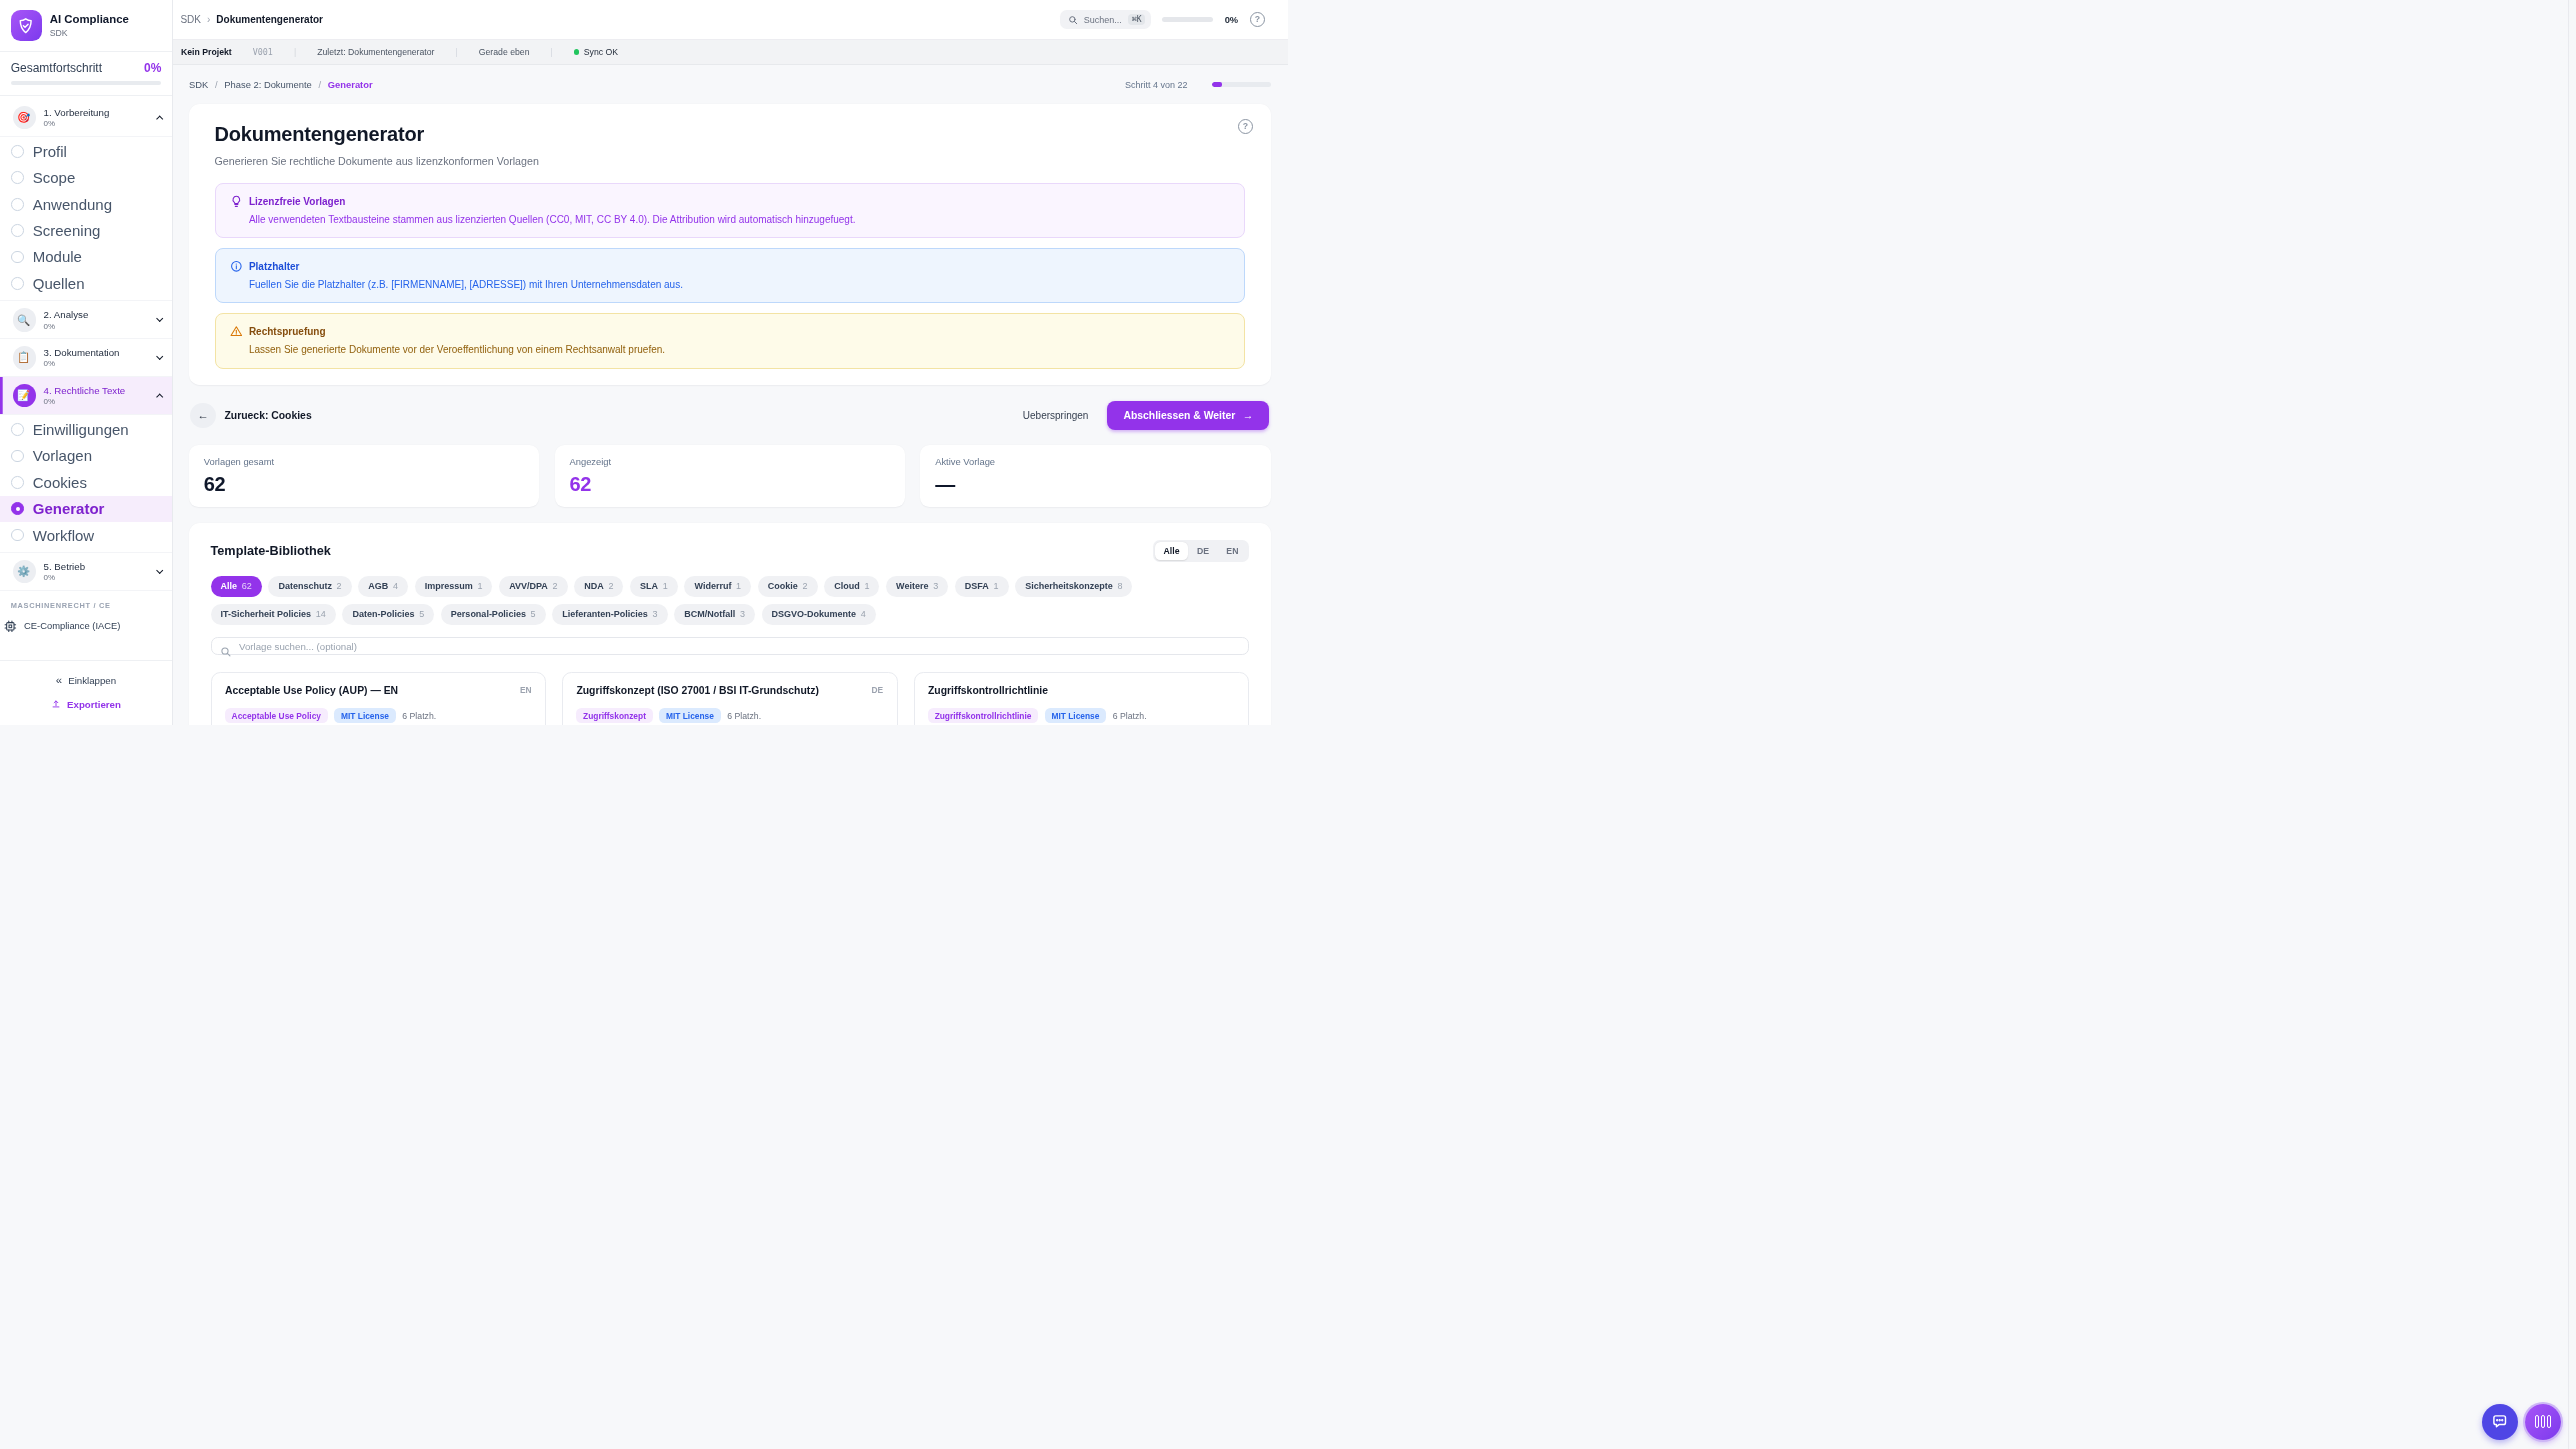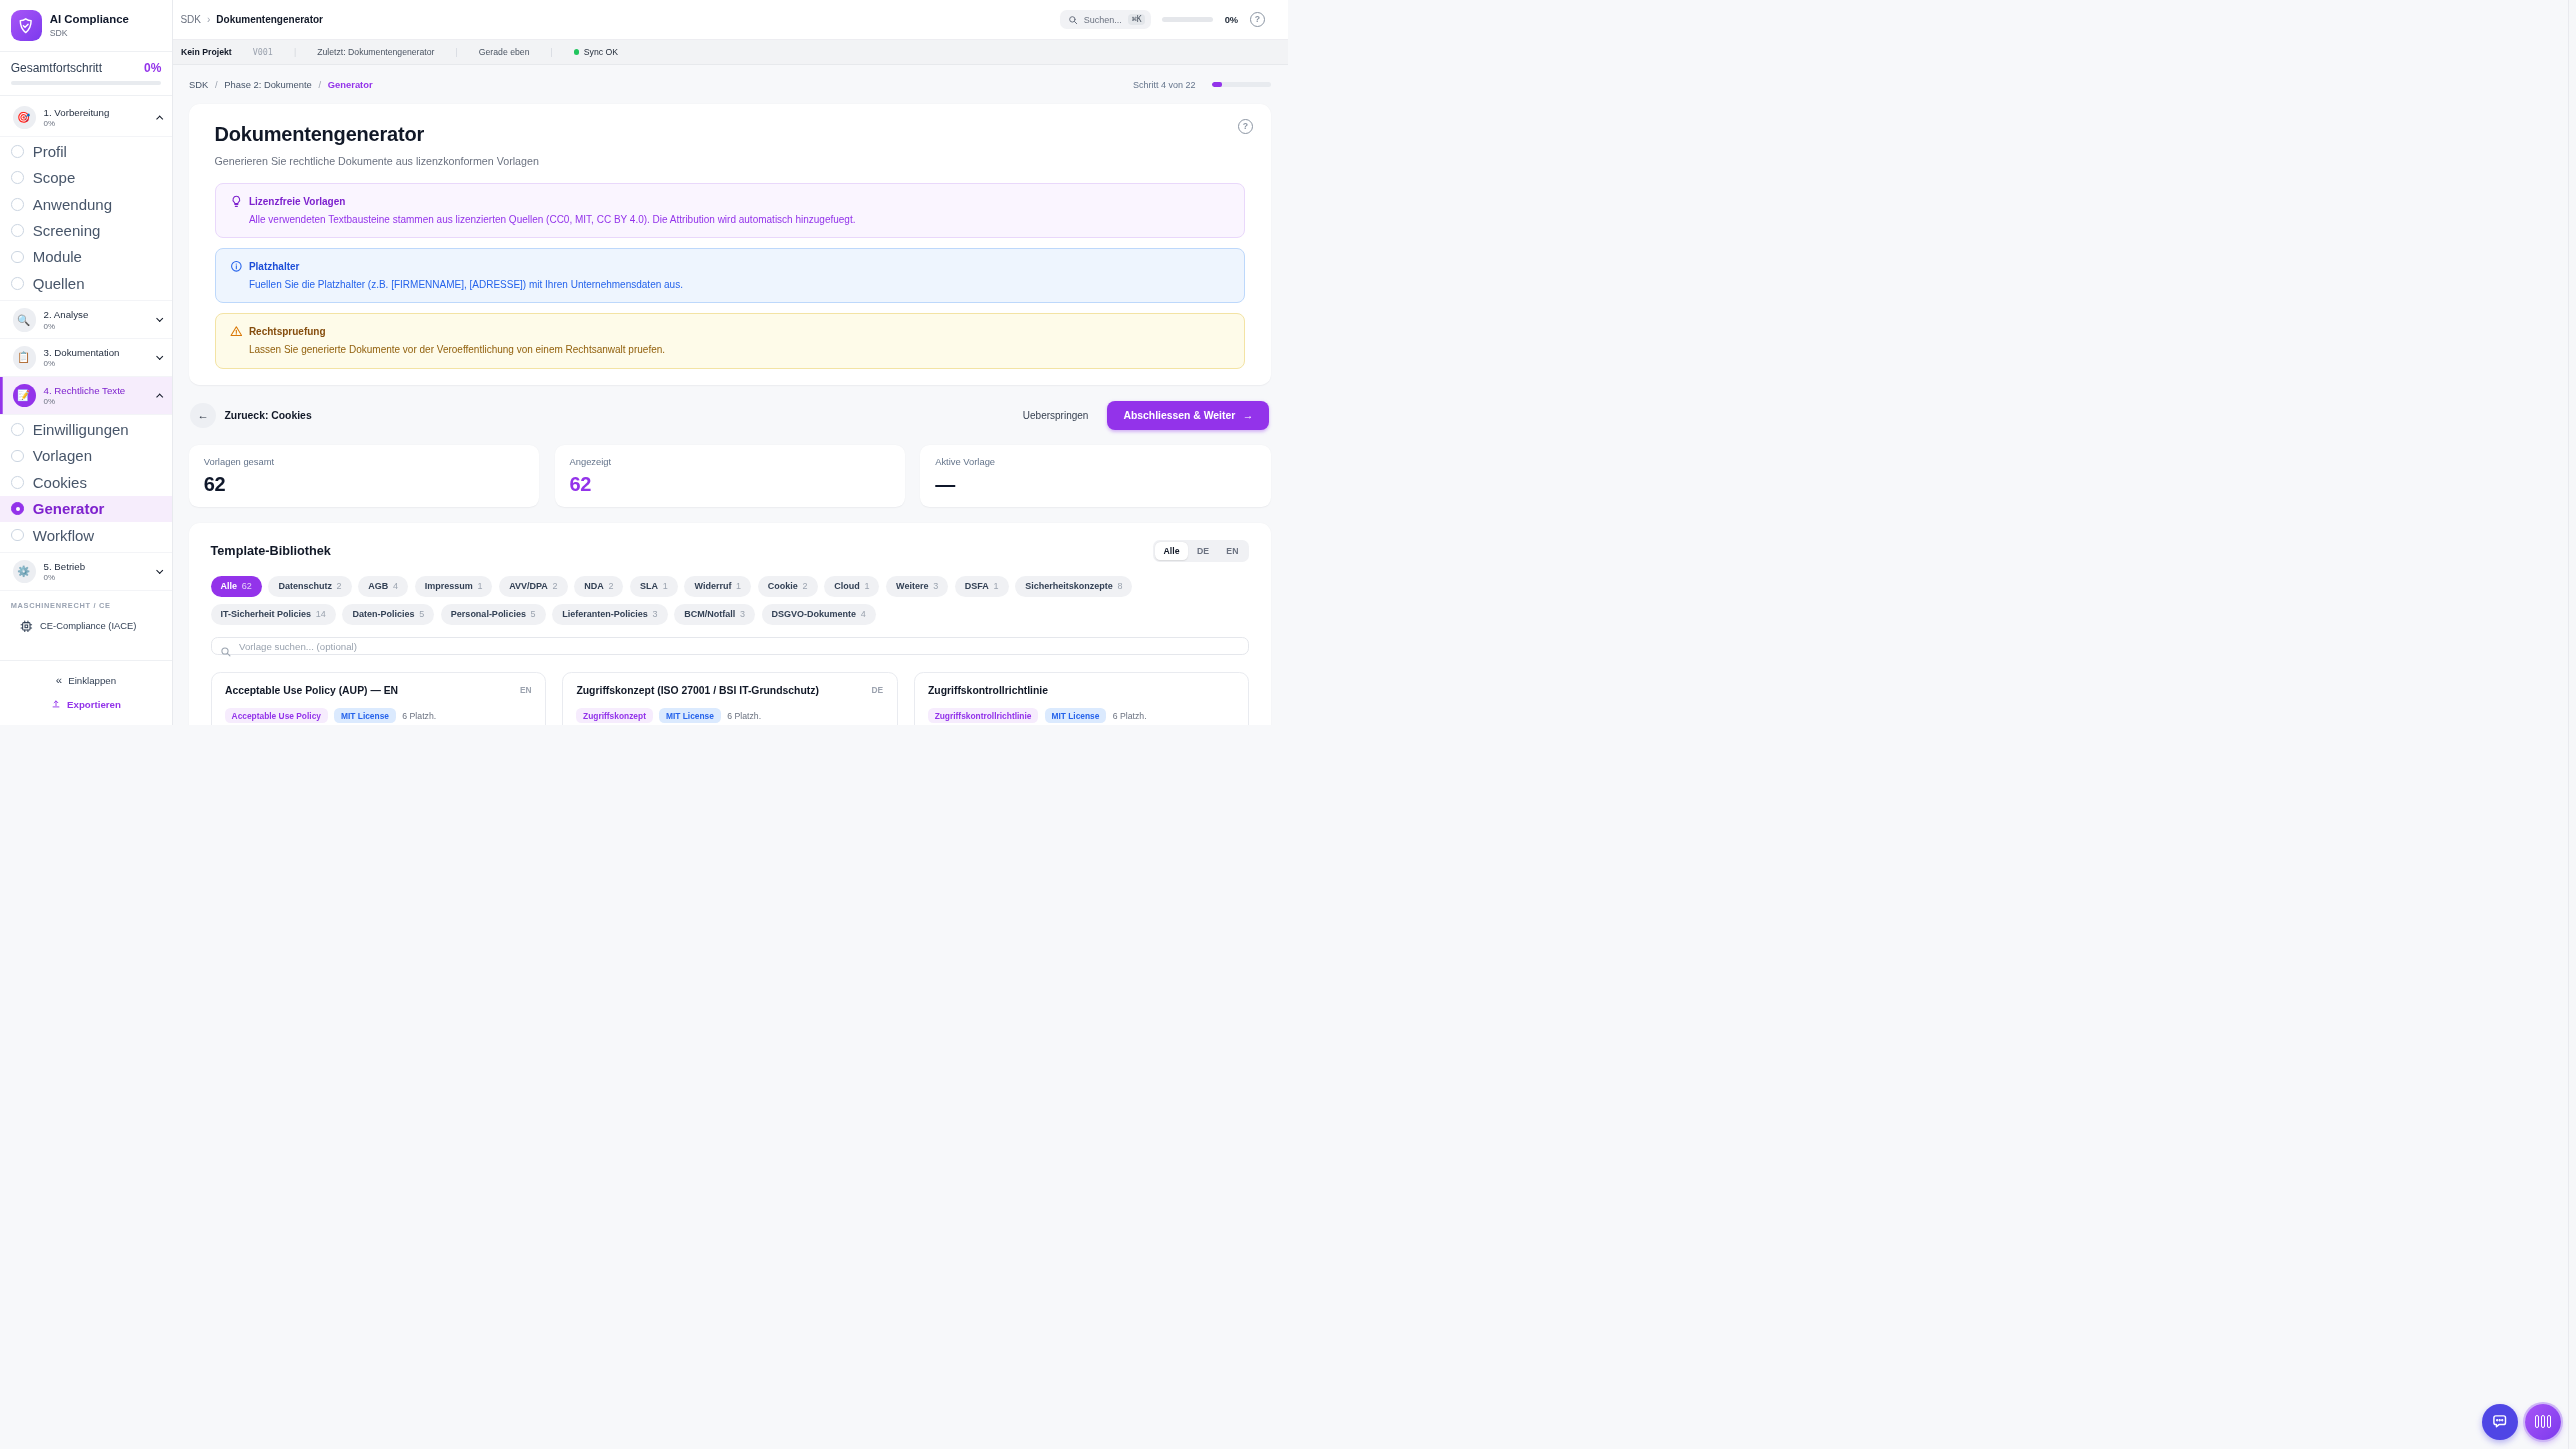--- a/index.html
+++ b/index.html
@@ -38,21 +38,21 @@
   .phase.active .ph-ico{background:var(--accent)}
   .subitem{display:flex;align-items:center;gap:8.7px;padding:4.7px 10.7px 4.7px 11.4px;cursor:pointer}
   .radio{width:12.7px;height:12.7px;flex:0 0 12.7px;border:1.3px solid #cbd5e1;border-radius:50%;background:#fff;position:relative}
   .sub-label{font-size:15px;color:#475569;white-space:nowrap}
   .subitem.sel{background:var(--accent-bg)}
   .subitem.sel .radio{border-color:var(--accent);background:var(--accent)}
   .subitem.sel .radio::after{content:"";position:absolute;inset:3.4px;border-radius:50%;background:#fff}
   .subitem.sel .sub-label{color:var(--accent-dark);font-weight:700}
   .subgroup{padding:1.3px 0 4px;border-bottom:0.7px solid #f3f4f7}
   .sb-section{padding:9.4px 10.7px 4px;font-size:7.4px;font-weight:700;letter-spacing:0.7px;color:#9aa3b2}
-  .ce-item{display:flex;align-items:center;gap:7.4px;padding:6px 20px;cursor:pointer}
+  .ce-item{display:flex;align-items:center;gap:7.4px;padding:6px 4px;cursor:pointer}
   .ce-item .lbl{font-size:9.4px;color:#334155}
   .sb-footer{margin-top:auto;border-top:0.7px solid #eef0f3;padding:8px 0 9.4px}
   .collapse-btn,.export-btn{display:flex;align-items:center;justify-content:center;gap:6px;width:100%;background:none;border:none;cursor:pointer;padding:6px 0;font-family:inherit}
   .collapse-btn{font-size:9.7px;color:#334155}
   .collapse-glyph{font-size:11.4px;color:#334155;line-height:1}
   .export-btn{font-size:9.7px;color:var(--accent);font-weight:600}
 
   
   .main{flex:1;min-width:0;display:flex;flex-direction:column;background:var(--page);position:relative}
   .topbar{height:40px;flex:0 0 40px;background:#fff;border-bottom:0.7px solid #ededf1;display:flex;align-items:center;justify-content:space-between;padding:0 23px 0 7.4px}
@@ -74,21 +74,21 @@
   .pipe{color:#d3d7dd}
   .sb-last,.sb-time{color:#4b5563}
   .sync{display:flex;align-items:center;gap:4.7px;color:#1f2937}
   .dot{width:5.4px;height:5.4px;border-radius:50%;background:#22c55e}
 
   .content{flex:1;padding:0 17.4px 0 16px;overflow:hidden}
   .crumbrow{height:39px;display:flex;align-items:center;justify-content:space-between}
   .pcrumb{display:flex;align-items:center;gap:6.7px;font-size:9.4px;color:#475569}
   .pcrumb .slash{color:#9ca3af}
   .pcrumb .cur{color:var(--accent);font-weight:600}
-  .steps{display:flex;align-items:center;gap:16px}
+  .steps{display:flex;align-items:center;gap:24px}
   .steps .lbl{font-size:9px;color:#64748b}
   .steps .track{width:59px;margin-top:0;height:5.4px;border-radius:2.7px}
 
   .card{background:#fff;border-radius:10.7px;box-shadow:0 0.7px 1.3px rgba(16,24,40,.05)}
   .hero{position:relative;padding:19px 25.5px 16px}
   .hero h1{font-size:20px;font-weight:700;color:#111827;letter-spacing:-0.2px}
   .hero .subtitle{font-size:10.7px;color:#6b7280;margin-top:9px;margin-bottom:16px}
   .hero .help-fl{position:absolute;top:14.8px;right:17.4px}
   .alert{border-radius:8px;padding:10px 13.4px;border:1px solid transparent}
   .alert + .alert{margin-top:10px}

